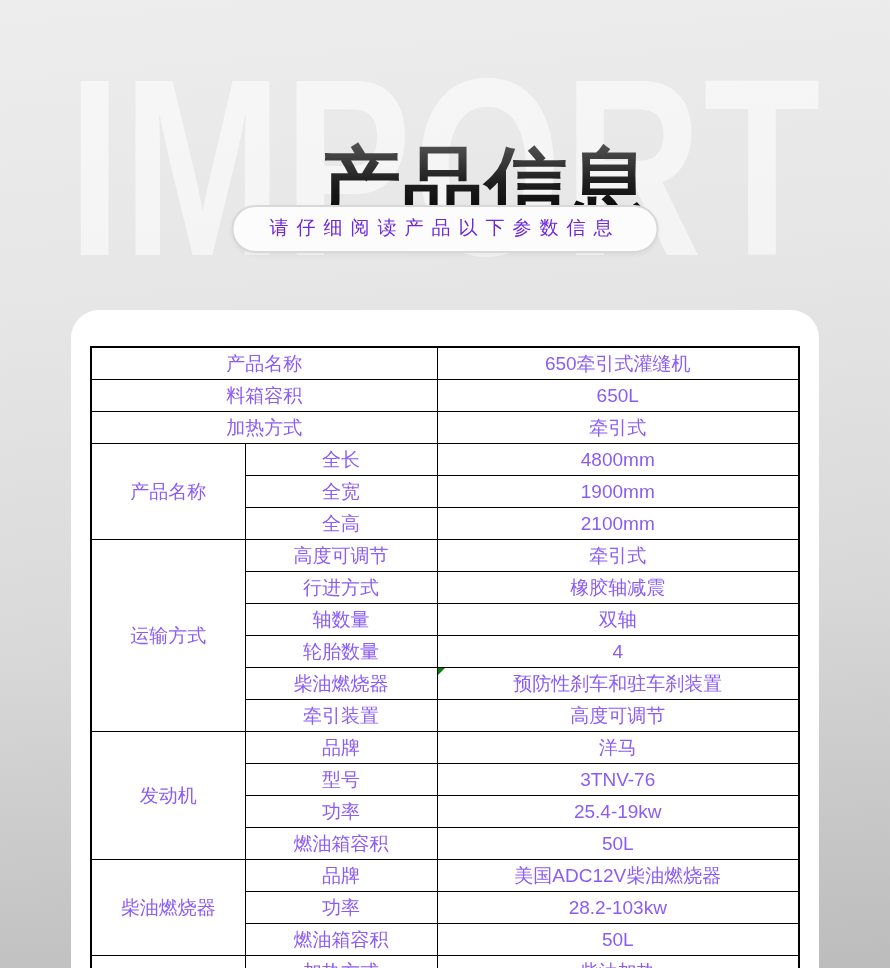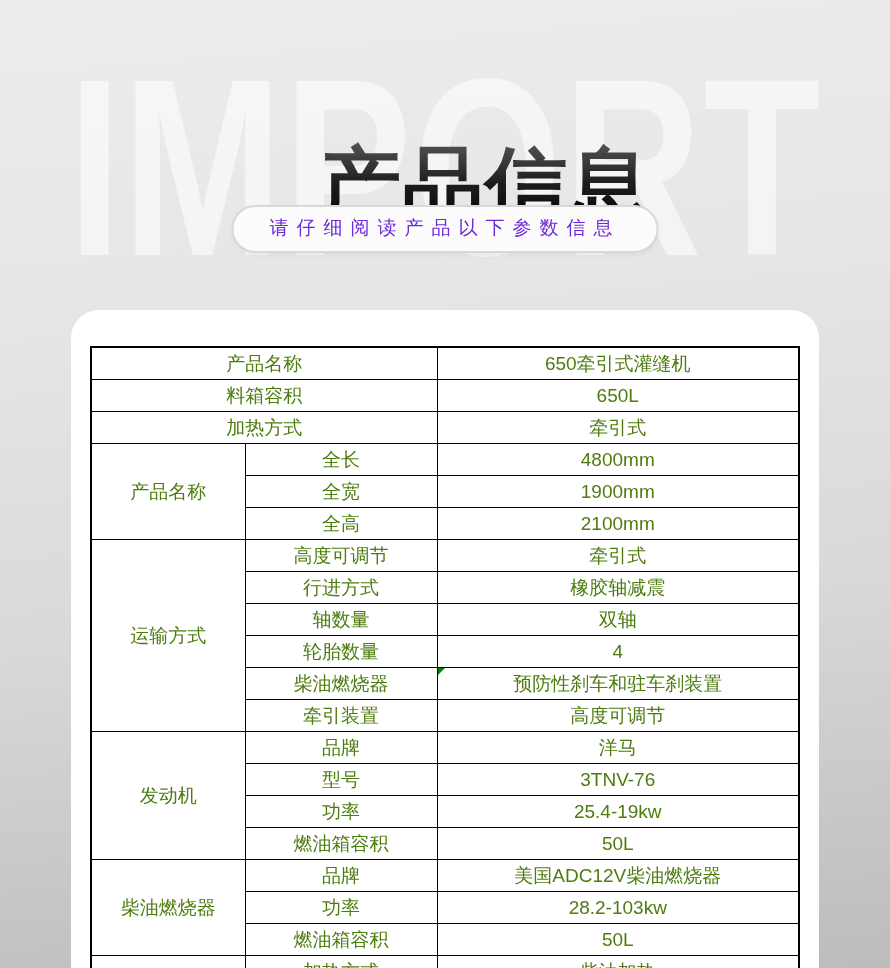--- a/index.html
+++ b/index.html
@@ -90,21 +90,21 @@
     border: 2px solid #000000;
   }
   table.spec td {
     border: 1px solid #000000;
     height: 31px;
     padding: 0 12px;
     text-align: center;
     vertical-align: middle;
     font-size: 19px;
     font-weight: 400;
-    color: #4d7c0f;
+    color: #8b5cf6;
     position: relative;
     overflow: hidden;
     white-space: nowrap;
   }
   col.c-group { width: 154px; }
   col.c-label { width: 192px; }
   col.c-value { width: 362px; }
 
   
   .corner-marker {

